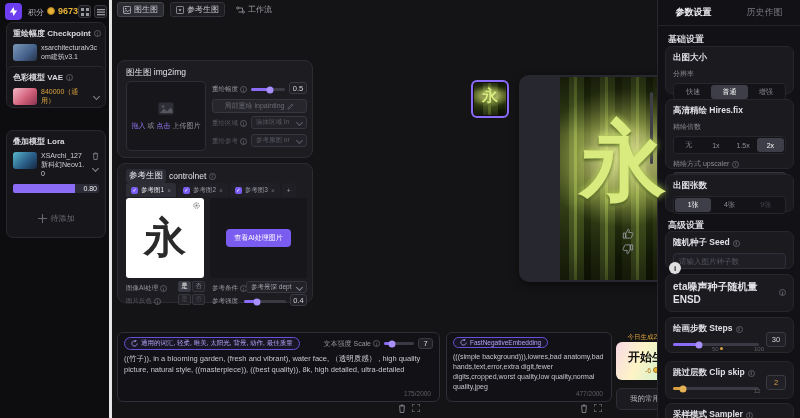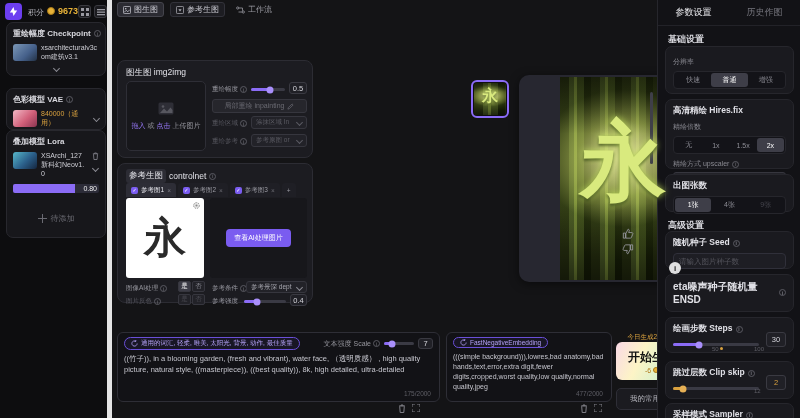--- a/index.html
+++ b/index.html
@@ -1,20 +1,20 @@
 <!DOCTYPE html>
 <html><head>
 <meta charset="utf-8">
 <style>
   *{margin:0;padding:0;box-sizing:border-box}
   html,body{width:800px;height:418px;background:#000;overflow:hidden}
   body{font-family:"Liberation Sans","DejaVu Sans",sans-serif;color:#ddd;font-size:9px;position:relative}
   .abs{position:absolute}
   
-  .leftcol{position:absolute;left:0;top:0;width:112px;height:418px;background:#0d0d0f;border-right:5px solid #e5e5e5}
+  .leftcol{position:absolute;left:0;top:0;width:112px;height:418px;background:#0d0d0f;border-right:3px solid #e5e5e5}
   .lcard{position:absolute;left:6px;width:100px;background:#17171b;border:1px solid #28282e;border-radius:7px;padding:5px 6px}
   .lcard .ttl{font-size:8px;font-weight:bold;color:#d8d8de;white-space:nowrap}
   .thumb{width:24px;height:17px;border-radius:3px;flex:none}
   .mrow{display:flex;gap:4px;margin-top:5px;align-items:flex-start}
   .mname{font-size:7px;color:#cfcfd6;line-height:1.25;word-break:break-all}
   .chev{width:5px;height:5px;border-right:1.3px solid #8a8a92;border-bottom:1.3px solid #8a8a92;transform:rotate(45deg);display:inline-block}
   .wbar{position:relative;height:9px;background:#2c2c38;border-radius:2px;margin-top:6px;overflow:hidden}
   .wbar .f{position:absolute;left:0;top:0;bottom:0;width:72%;background:#8b6cf6}
   .wbar .v{position:absolute;right:2px;top:0;font-size:7px;color:#eee;line-height:9px}
   .addbox{margin-top:8px;height:34px;display:flex;align-items:center;justify-content:center;gap:4px;color:#6a6a72;font-size:8px}
@@ -120,21 +120,21 @@
         <span class="ttl">重绘幅度 Checkpoint</span>
         <span class="inf"></span>
       </div>
     <div class="mrow">
       <div class="thumb" style="background:linear-gradient(135deg,#7c98b8,#45608a 60%,#233246)"></div>
       <div class="mname">xsarchitecturalv3com建筑v3.1</div>
     </div>
     <div class="abs" style="left:47px;bottom:2px"><span class="chev"></span></div>
   </div>
 
-  <div class="lcard" style="top:88px;height:42px">
+  <div class="lcard" style="top:66px;height:42px">
     <div style="display:flex;align-items:center;gap:3px">
         <span class="ttl">色彩模型 VAE</span>
         <span class="inf"></span>
       </div>
     <div class="mrow" style="align-items:center">
       <div class="thumb" style="background:linear-gradient(135deg,#f2b9c6,#d2607a 55%,#8a3450)"></div>
       <div class="mname" style="color:#d9a13e">840000（通用）</div>
       <span class="chev" style="margin-left:auto"></span>
     </div>
   </div>
@@ -420,26 +420,27 @@
   <span style="font-size:12px;font-weight:bold">开始生成</span>
   <span style="display:flex;align-items:center;gap:2px;font-size:7px;color:#b07818;margin-top:1px">
       <span>-6</span>
       <span class="coin" style="width:6px;height:6px"></span>
     </span>
 </div>
 <div class="favbtn">我的常用词 &gt;</div>
 
 <div class="rpanel">
   <div class="rtabs">
-    <div style="color:#f0f0f4;font-weight:normal">参数设置</div>
+    <div style="color:#f0f0f4;font-weight:bold">参数设置</div>
     <div style="color:#76767e">历史作图</div>
   </div>
   <div class="hdr" style="top:33px">基础设置</div>
 
   <div class="rcard" style="top:46px;height:48px">
+    <div class="rcap">出图大小</div>
     <div class="rsub">分辨率</div>
     <div class="seg">
       <div>快速</div>
       <div class="sel">普通</div>
       <div>增强</div>
     </div>
   </div>
 
   <div class="rcard" style="top:99px;height:70px">
     <div class="rcap">高清精绘 Hires.fix</div>

